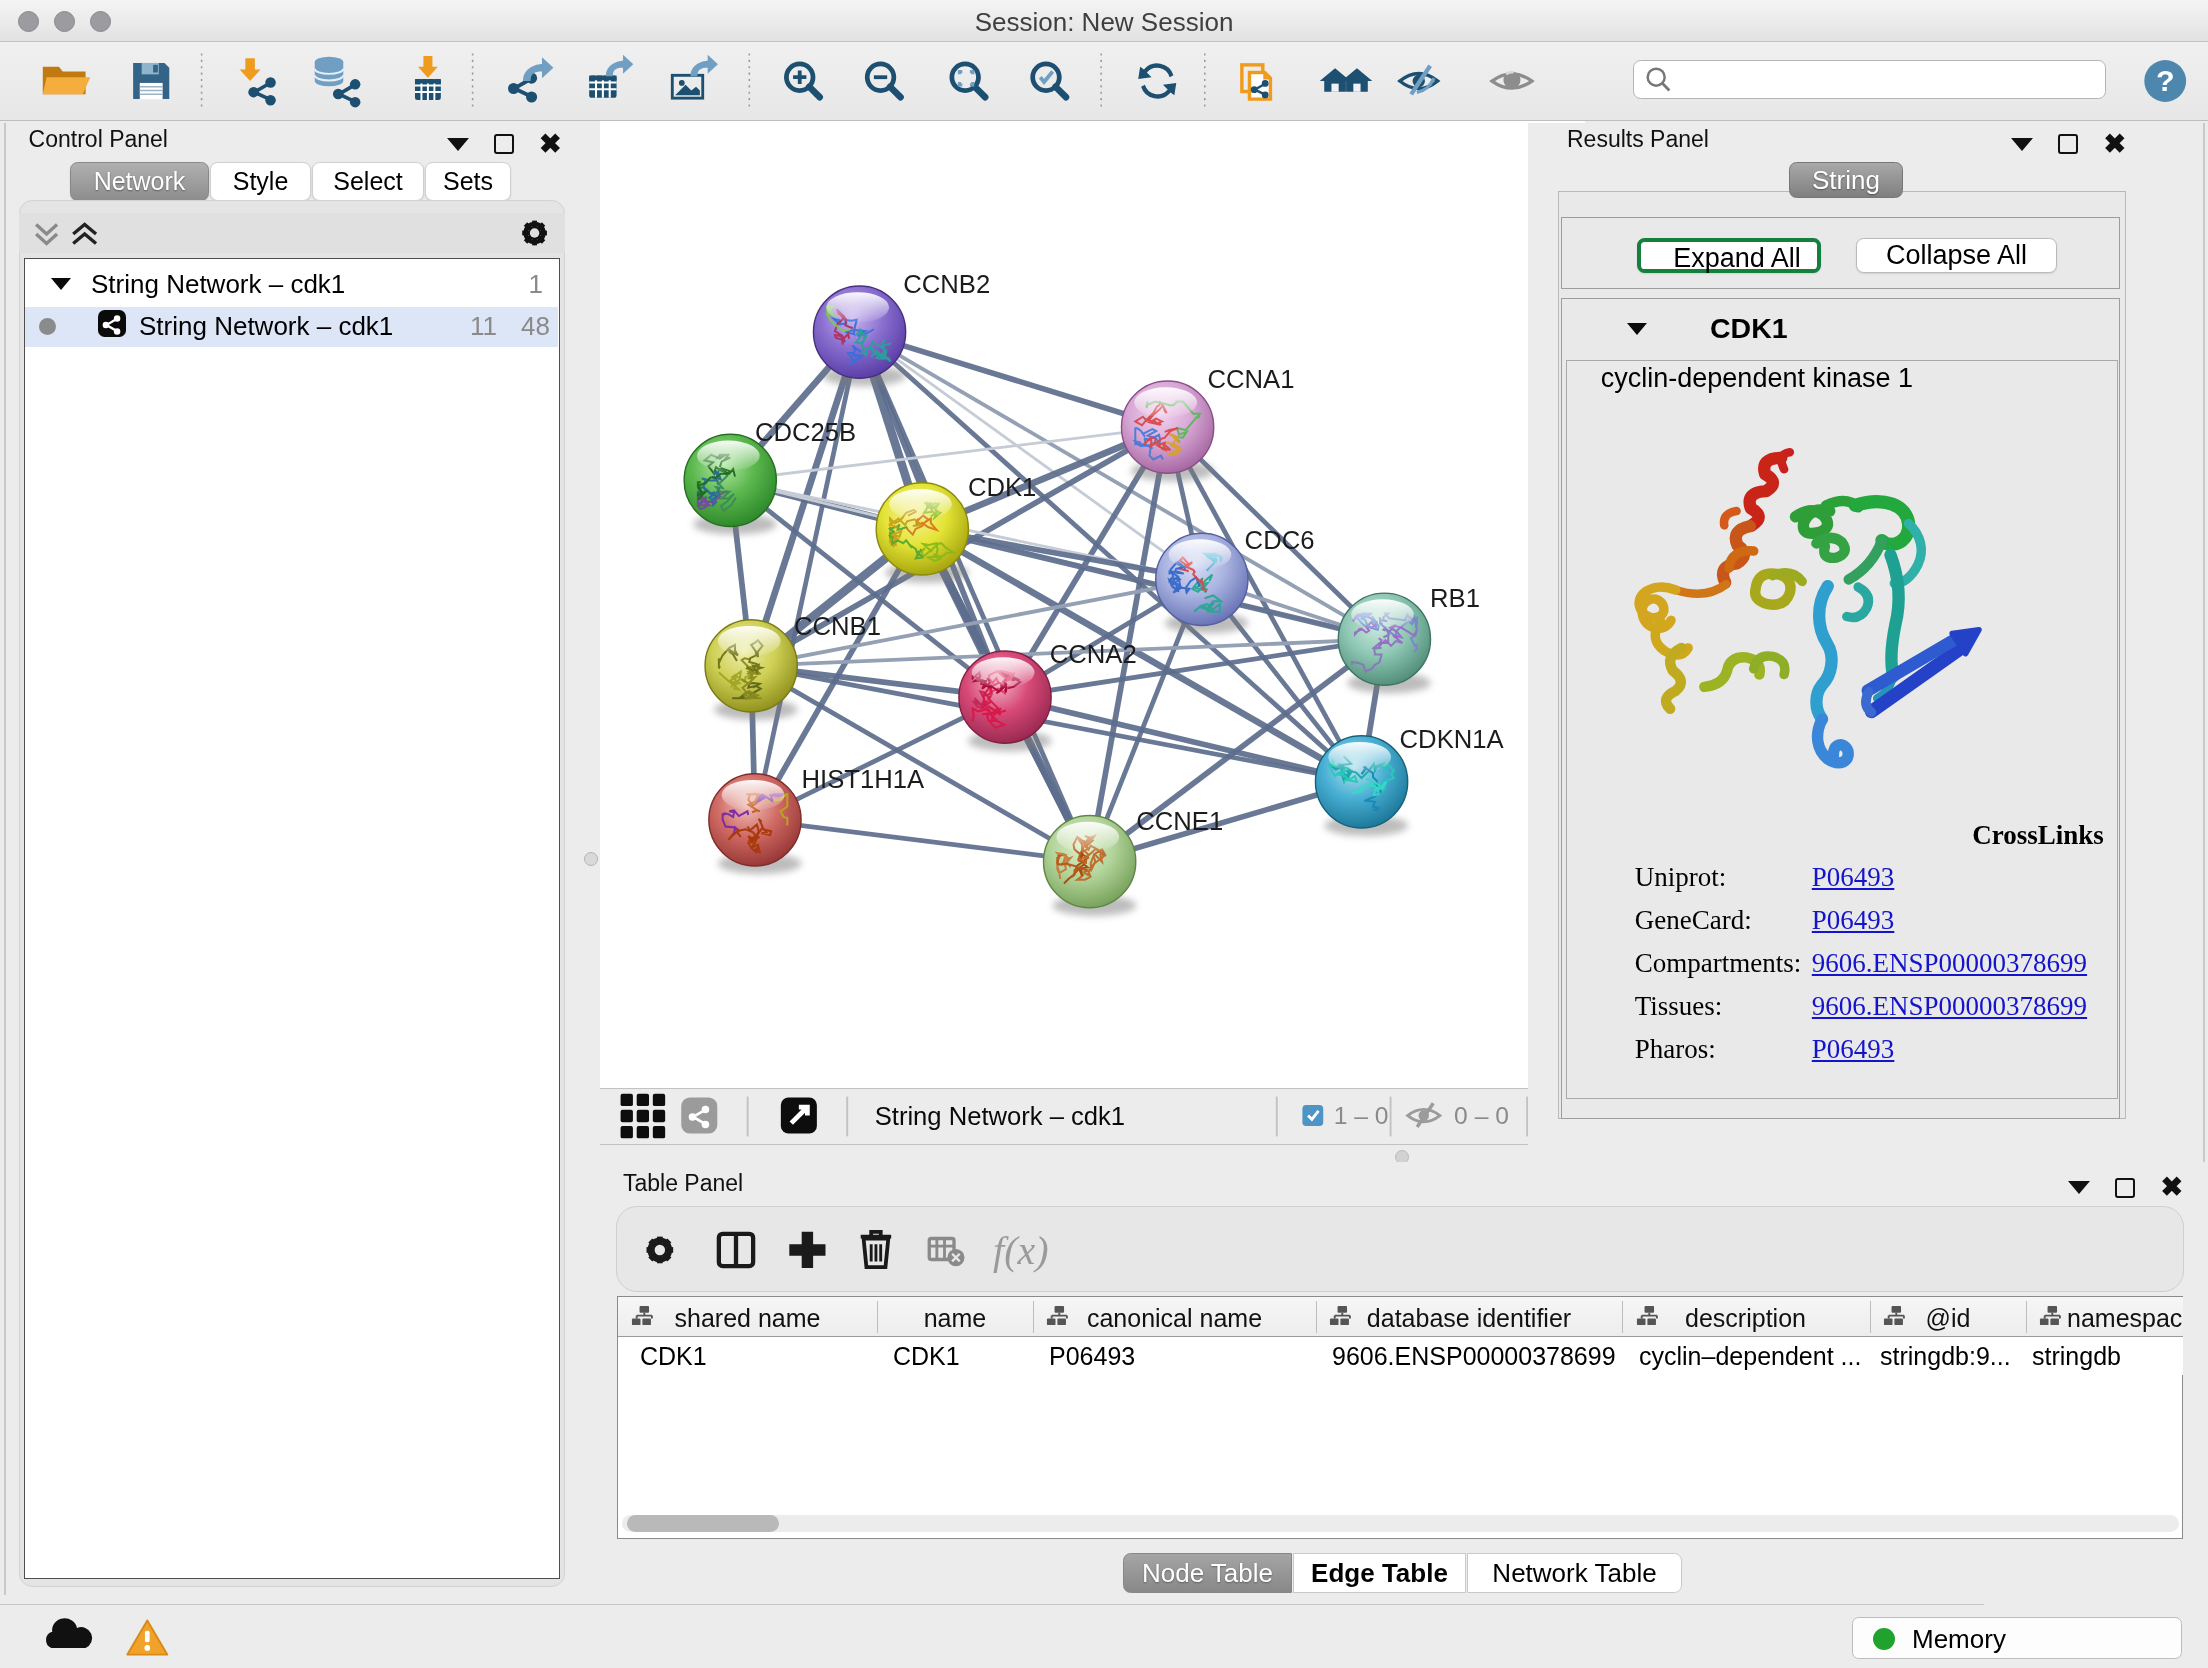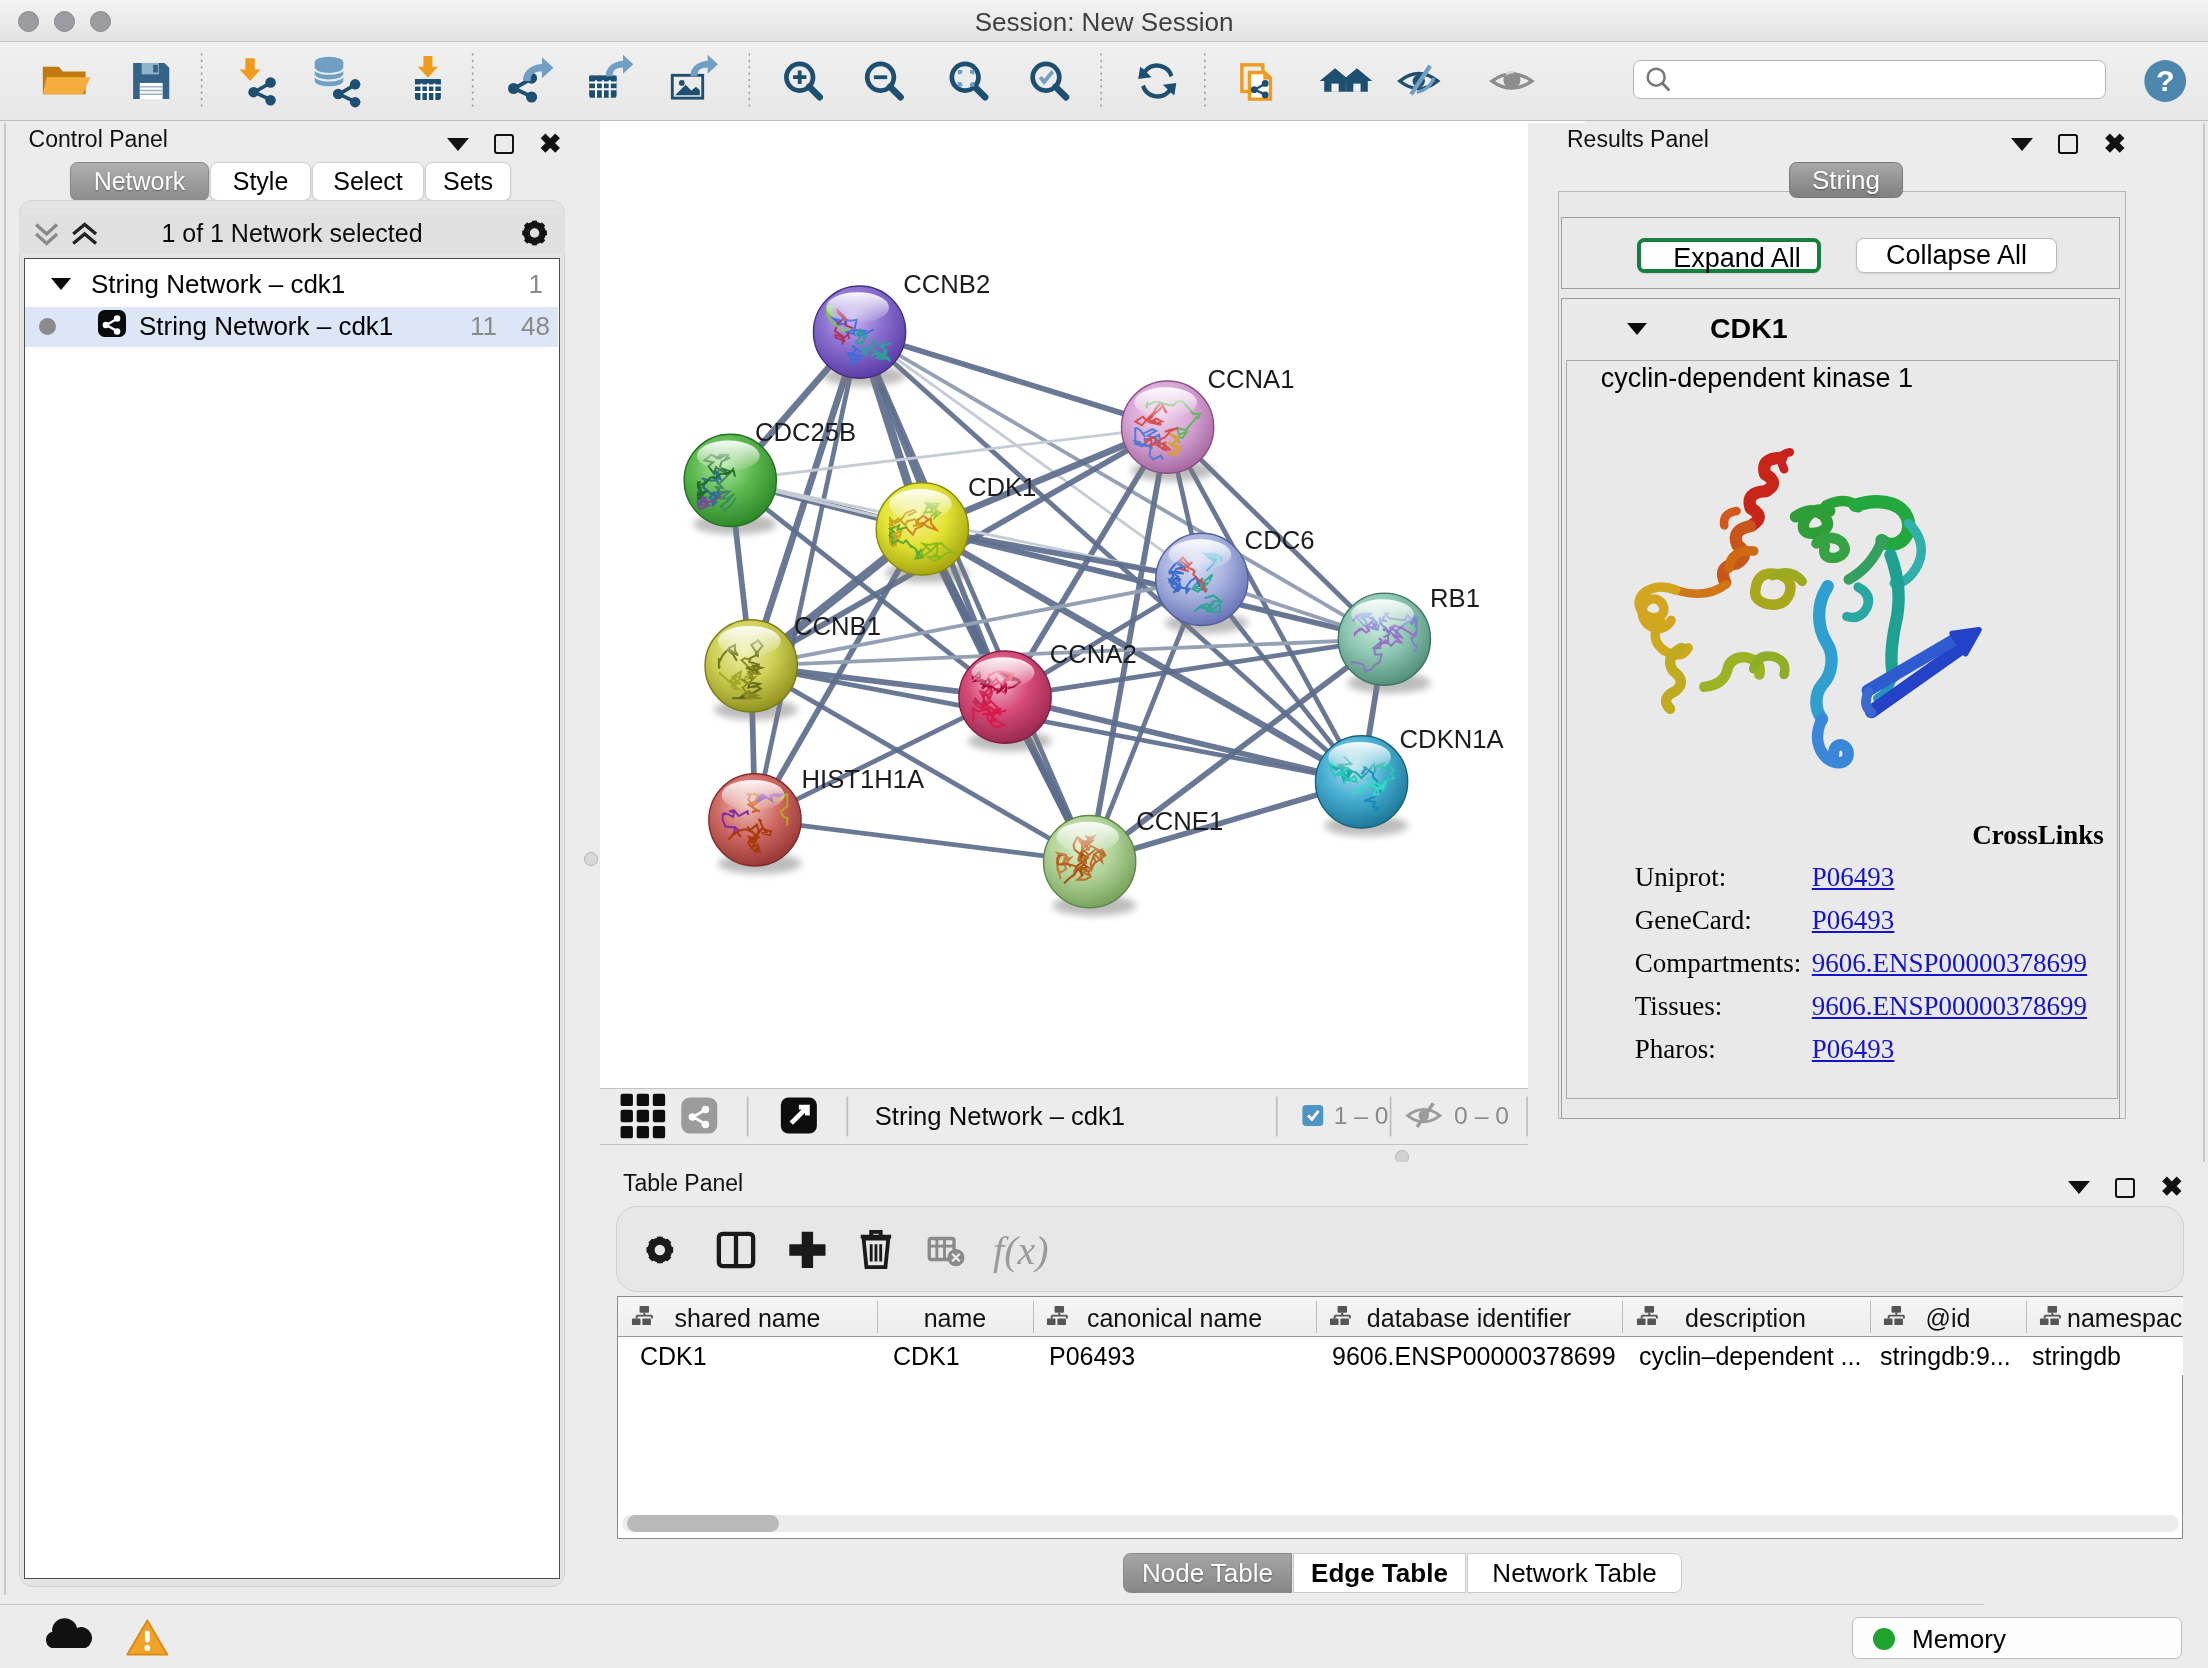--- a/index.html
+++ b/index.html
@@ -204,21 +204,20 @@
       <g stroke="#111" stroke-width="5">
         <line x1="-13" y1="0" x2="13" y2="0"></line>
           <line x1="0" y1="-13" x2="0" y2="13"></line>
         <line x1="-9.5" y1="-9.5" x2="9.5" y2="9.5"></line>
           <line x1="-9.5" y1="9.5" x2="9.5" y2="-9.5"></line>
       </g>
       <circle r="5" fill="#e0e0e0"></circle>
       <circle r="9.5" fill="none" stroke="#111" stroke-width="4.5"></circle>
     </g>
   </svg>
-  <div class="abs" style="left:0;top:5.7px;width:546px;text-align:center;font-size:25px;color:#0a0a0a;">1 of 1 Network selected</div>
 </div>
 
 <div class="abs" style="left:24px;top:258px;width:536px;height:1321px;background:#fff;border:1.9px solid #4e4e4e;">
   <div class="abs" style="left:0;top:6.7px;width:533px;height:40px;">
     <div class="abs" style="left:26px;top:12.4px;width:0;height:0;border-left:10.5px solid transparent;border-right:10.5px solid transparent;border-top:12.4px solid #0a0a0a;"></div>
     <div class="abs" style="left:66px;top:3.8px;font-size:26px;color:#000;">String Network – cdk1</div>
     <div class="abs" style="right:15px;top:3.8px;font-size:26px;color:#8a8a8a;">1</div>
   </div>
   <div class="abs" style="left:0;top:48px;width:533px;height:40px;background:#dce6f6;">
     <div class="abs" style="left:14.3px;top:11.4px;width:17px;height:17px;border-radius:50%;background:#8b8b8b;"></div>

